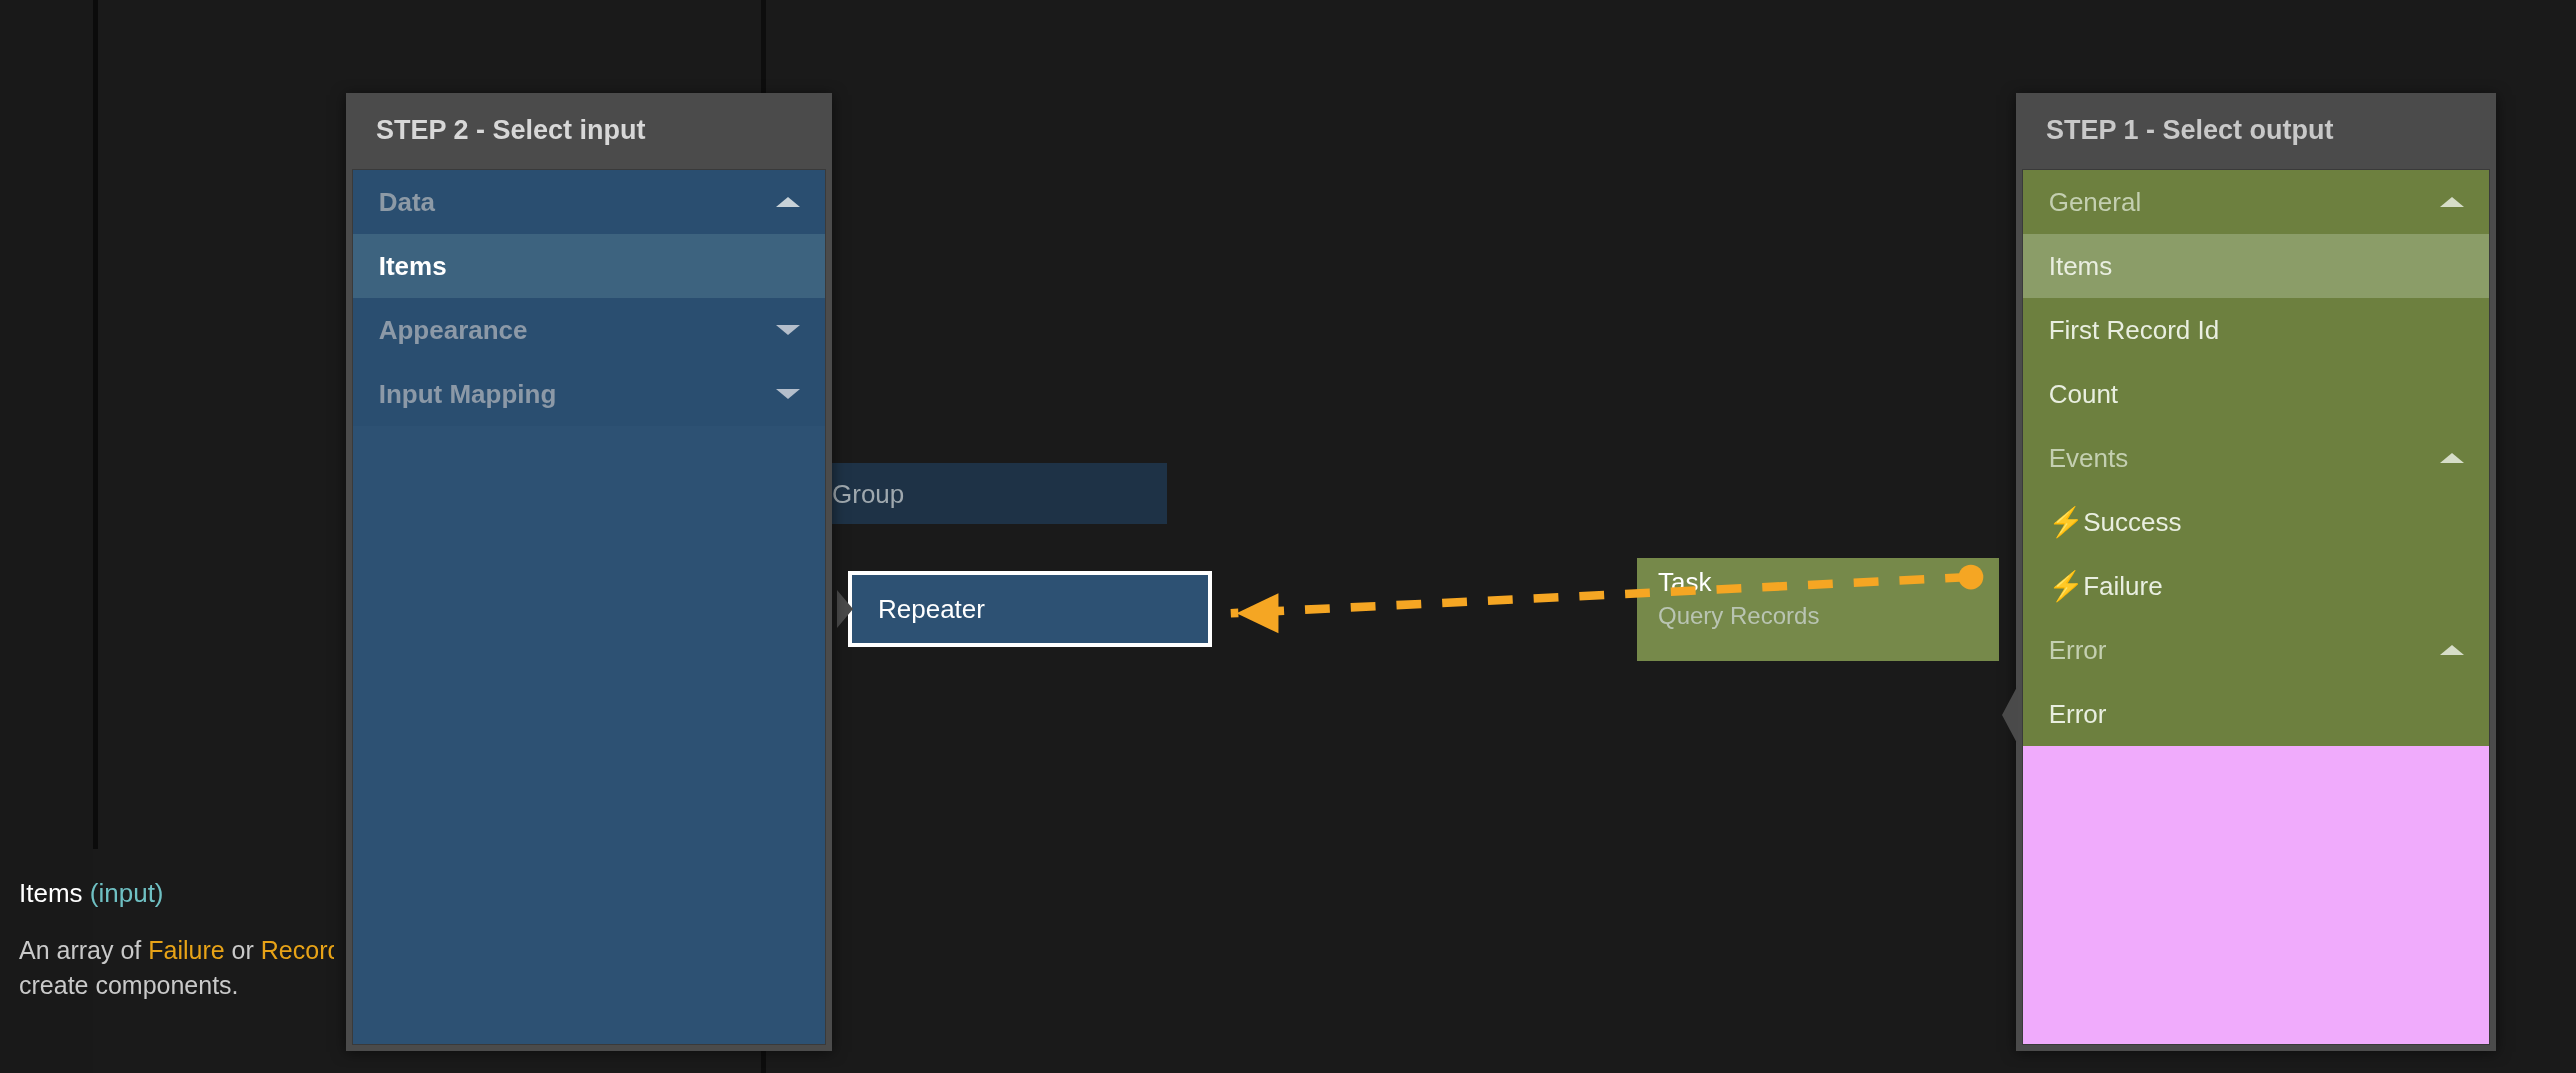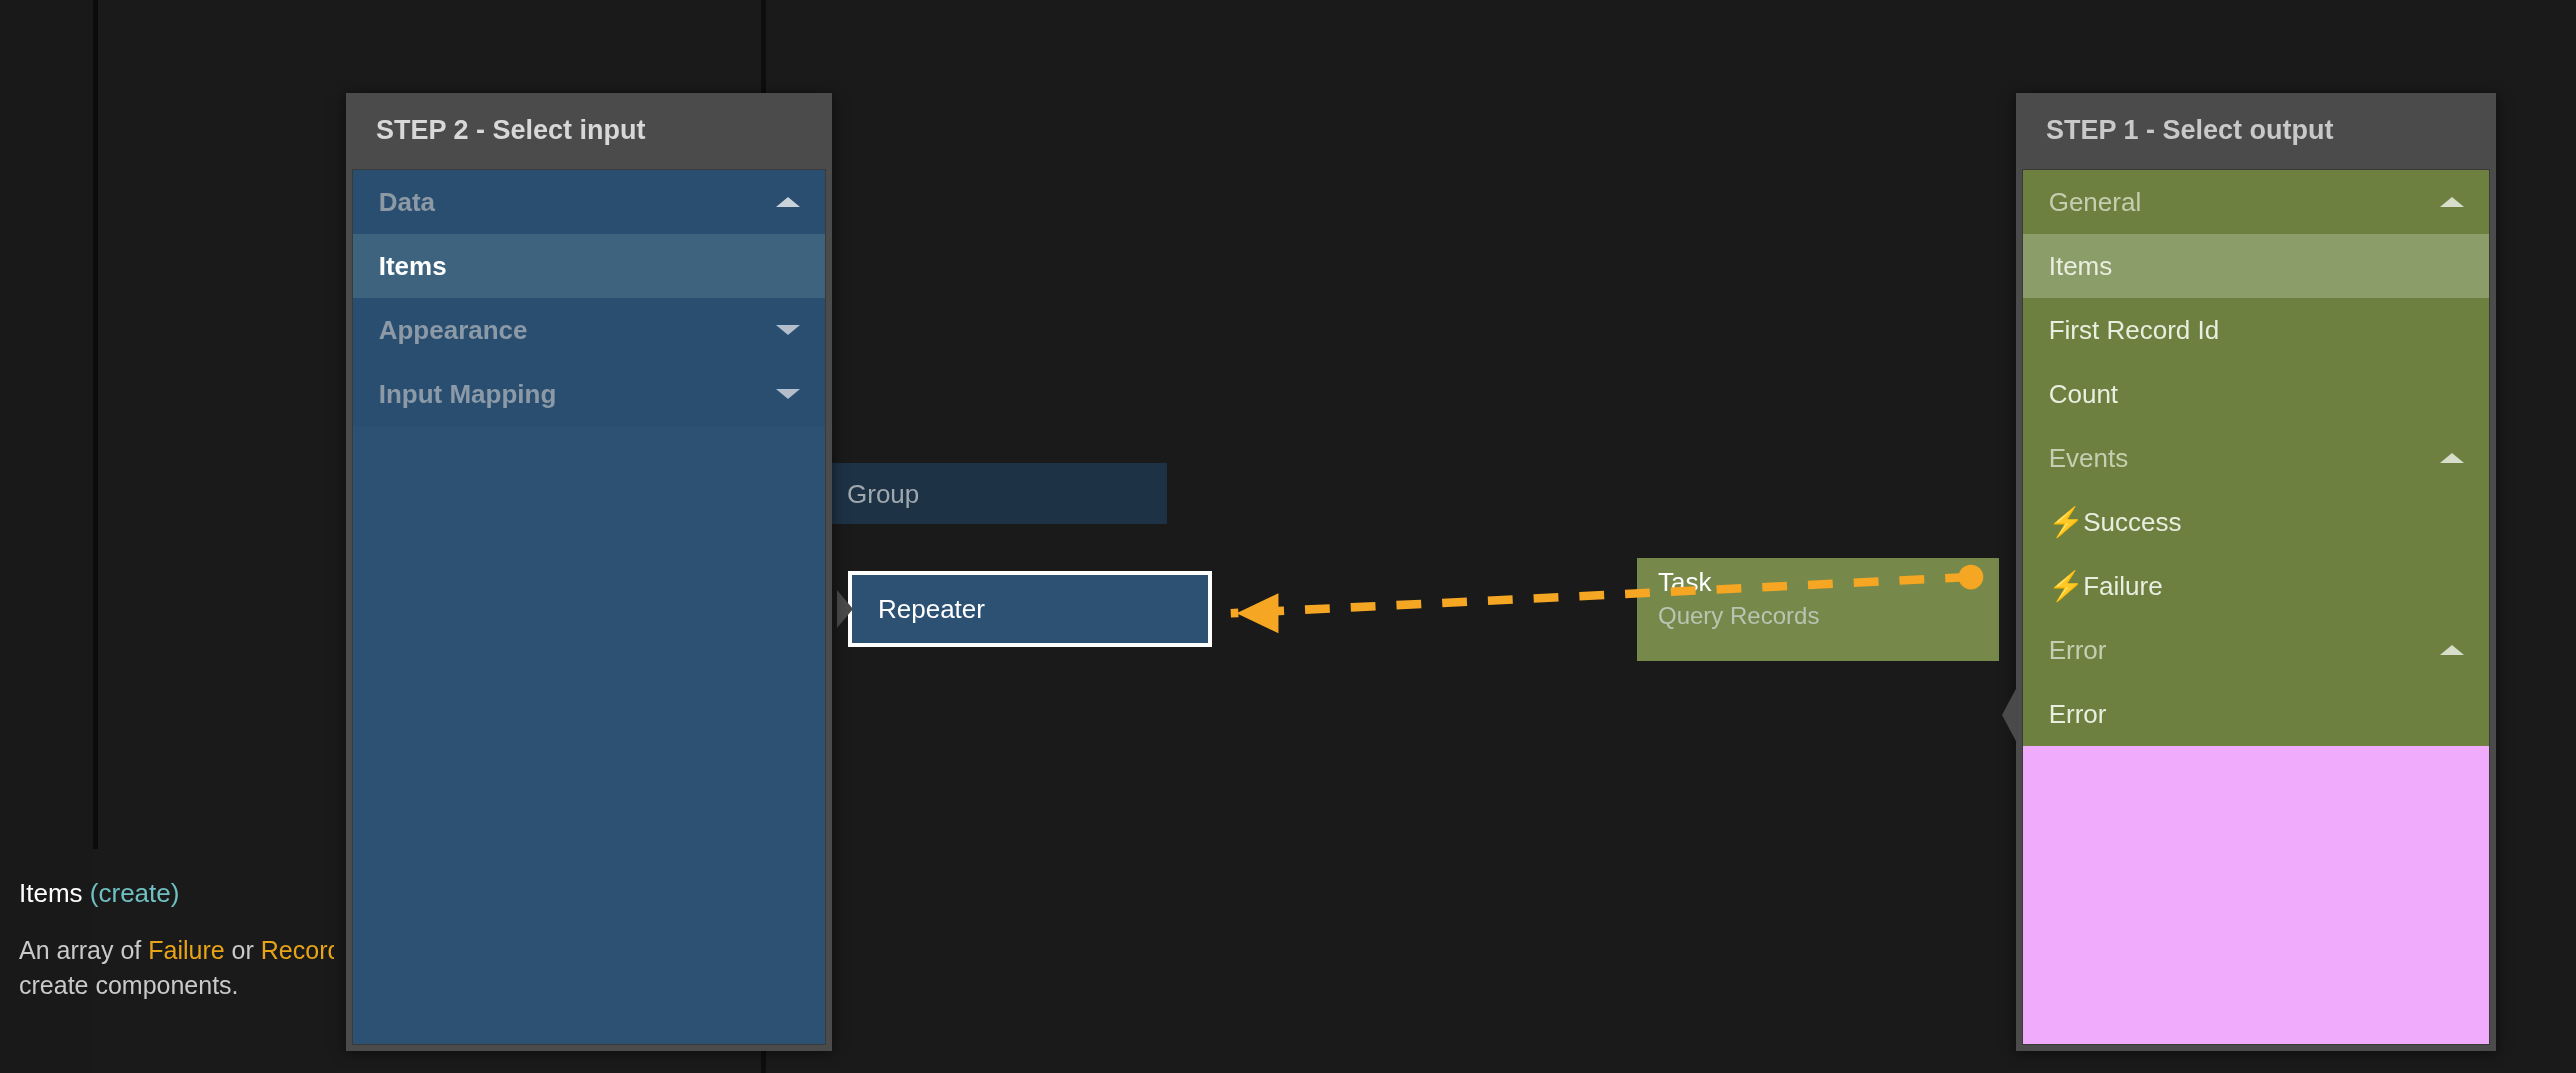--- a/index.html
+++ b/index.html
@@ -54,21 +54,21 @@
     line-height: 1;
     white-space: nowrap;
     margin-top: 8.6px;
   }
 
   #node-group {
     left: 826px; top: 463px;
     width: 341px; height: 61px;
     background: #1e3246;
     display: flex; align-items: center;
-    padding-left: 21px;
+    padding-left: 6px;
   }
   #node-group .node-label { color:#9fa8ae; font-size:26px; }
 
   #node-repeater {
     left: 848px; top: 571px;
     width: 364px; height: 76px;
     background: #2d5173;
     border: 4.8px solid #ffffff;
     display: flex; align-items: center;
     padding-left: 26px;
@@ -234,21 +234,21 @@
   <svg id="connection" viewBox="0 0 2700 1125" width="2576" height="1073">
     <line x1="2065" y1="605" x2="1290" y2="643" stroke="#f5a623" stroke-width="9" stroke-dasharray="26 22"></line>
     <circle cx="2066" cy="605" r="13" fill="#f5a623"></circle>
     <polygon points="1296,643 1340,622 1340,664" fill="#f5a623"></polygon>
   </svg>
 </div>
 
 <div id="help">
   <div class="help-title">
     <span>Items</span>
-    <span class="help-type">(create)</span>
+    <span class="help-type">(input)</span>
   </div>
   <div class="help-desc">
     <span>An array of </span><span class="hl">Failure</span><span> or </span><span class="hl">Records</span><span> used to dynamically create components.</span>
   </div>
 </div>
 
 <div class="panel" id="panel-input">
   <div class="panel-title">STEP 2 - Select input</div>
   <div class="panel-body">
 

